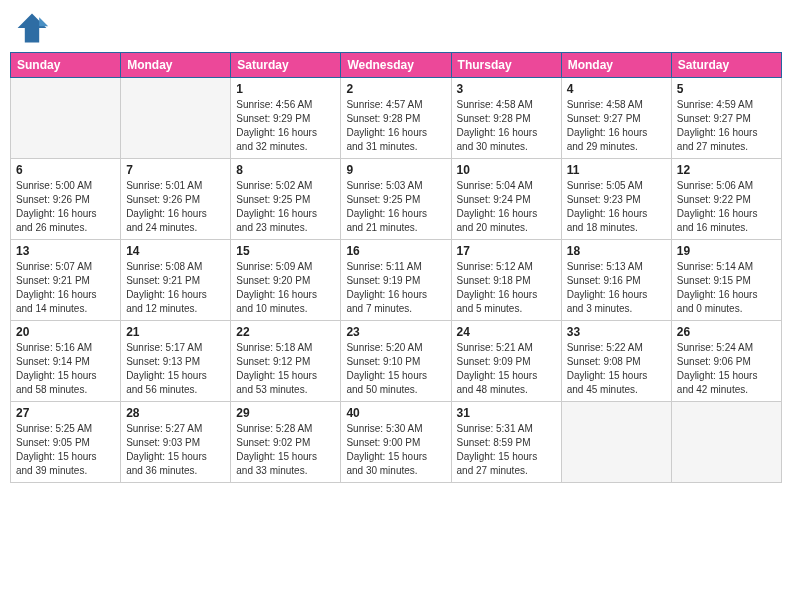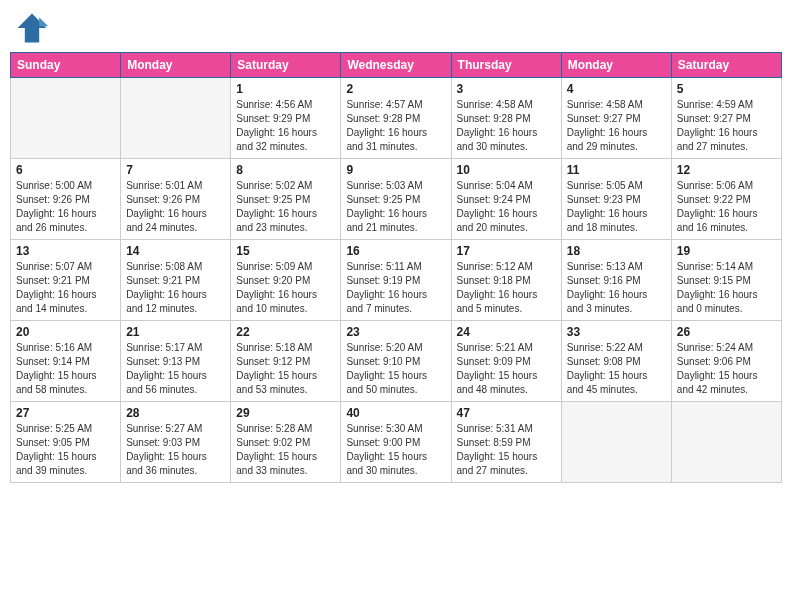--- a/index.html
+++ b/index.html
@@ -248,20 +248,20 @@
         </td>
         <td>
           <div class="day-num">29</div>
           <div class="day-info">Sunrise: 5:28 AM<br>Sunset: 9:02 PM<br>Daylight: 15 hours and 33 minutes.</div>
         </td>
         <td>
           <div class="day-num">40</div>
           <div class="day-info">Sunrise: 5:30 AM<br>Sunset: 9:00 PM<br>Daylight: 15 hours and 30 minutes.</div>
         </td>
         <td>
-          <div class="day-num">47</div>
+          <div class="day-num">31</div>
           <div class="day-info">Sunrise: 5:31 AM<br>Sunset: 8:59 PM<br>Daylight: 15 hours and 27 minutes.</div>
         </td>
         <td class="empty"></td>
         <td class="empty"></td>
       </tr>
     </tbody>
 </table>
 
 </body></html>

